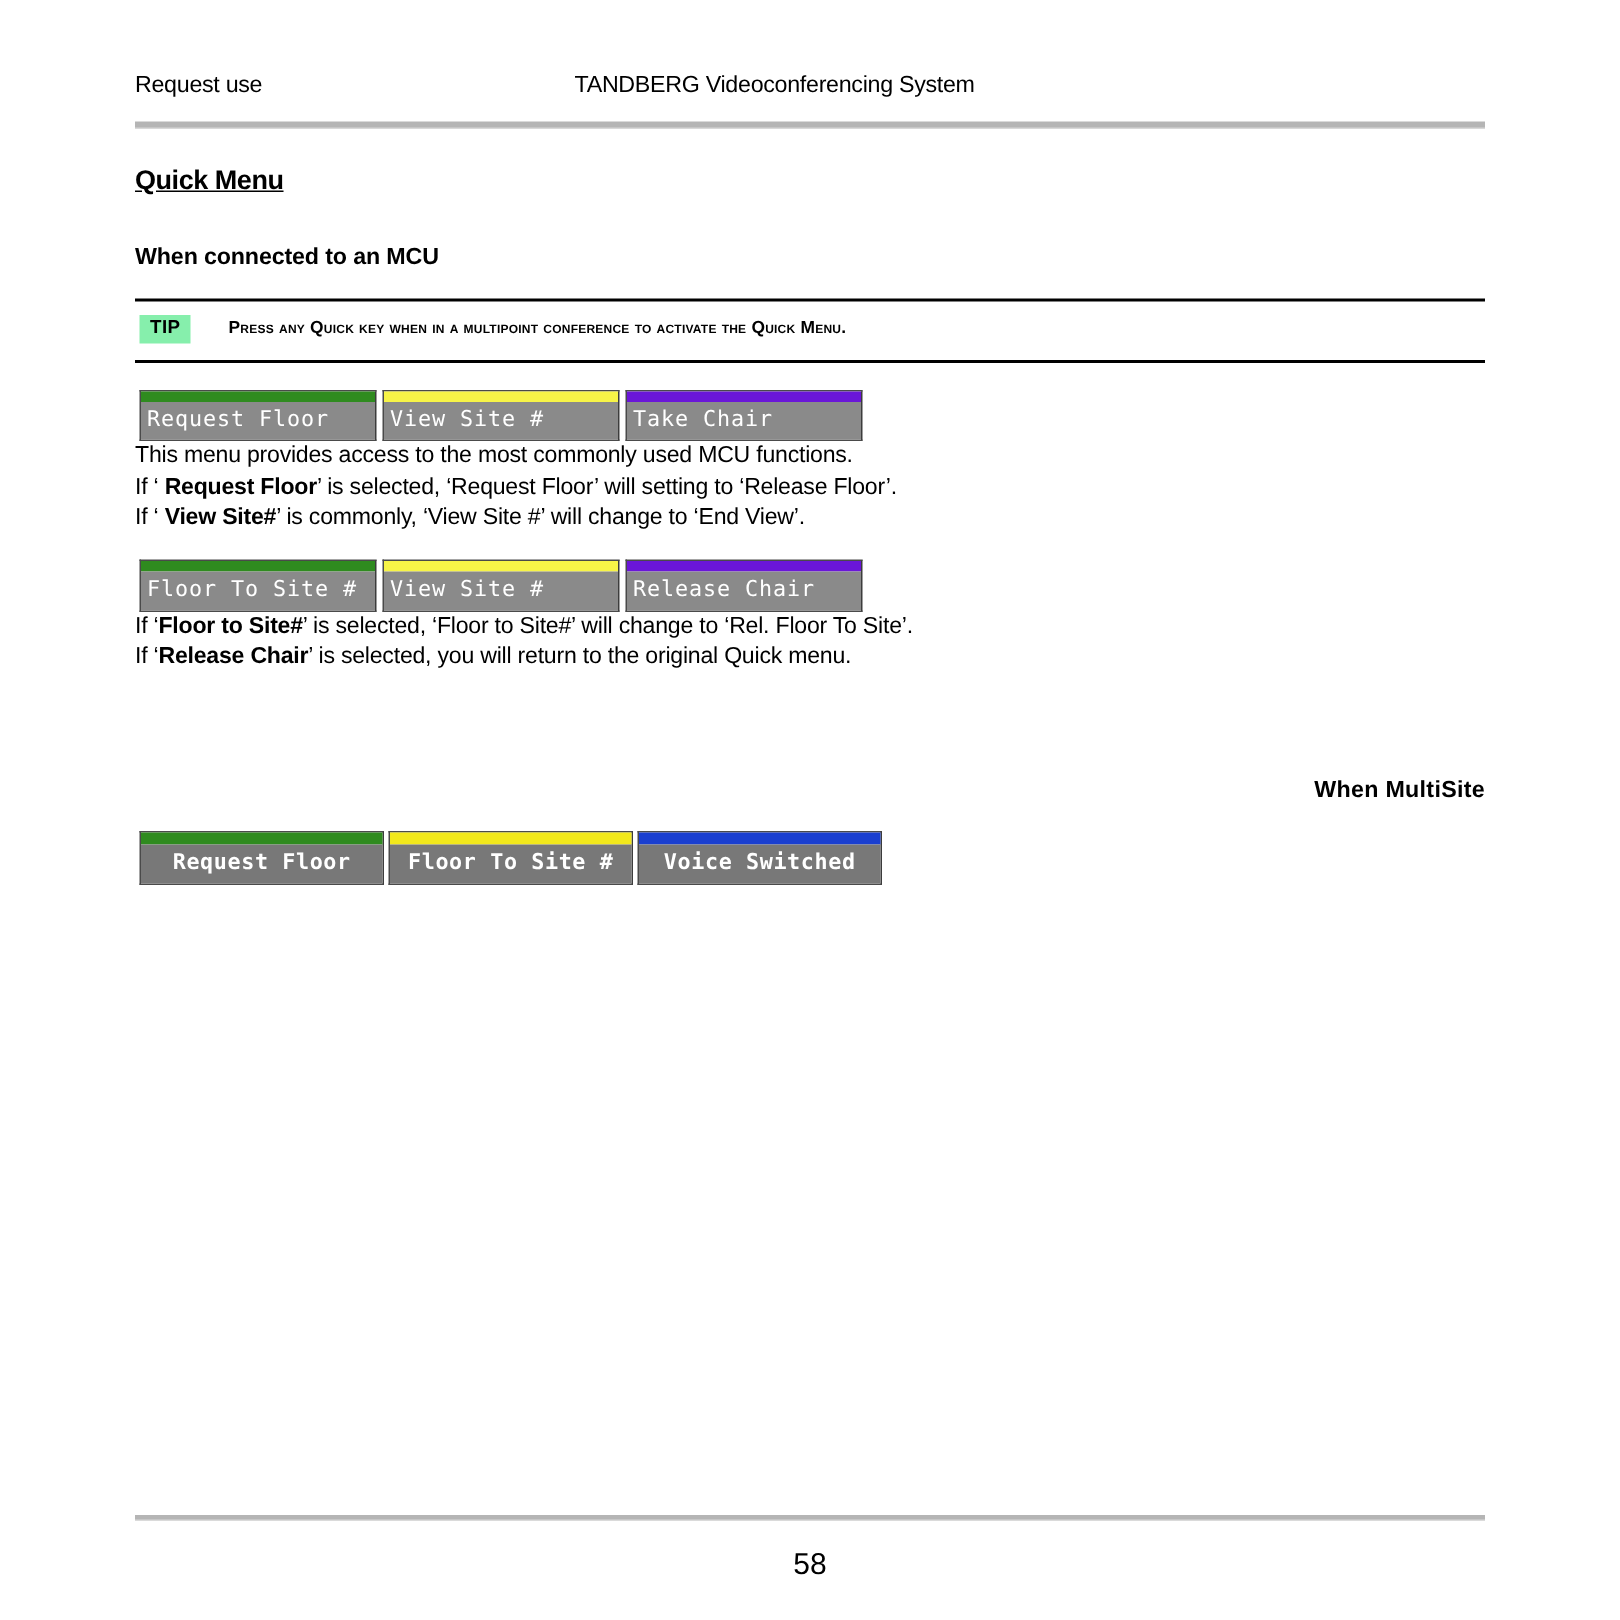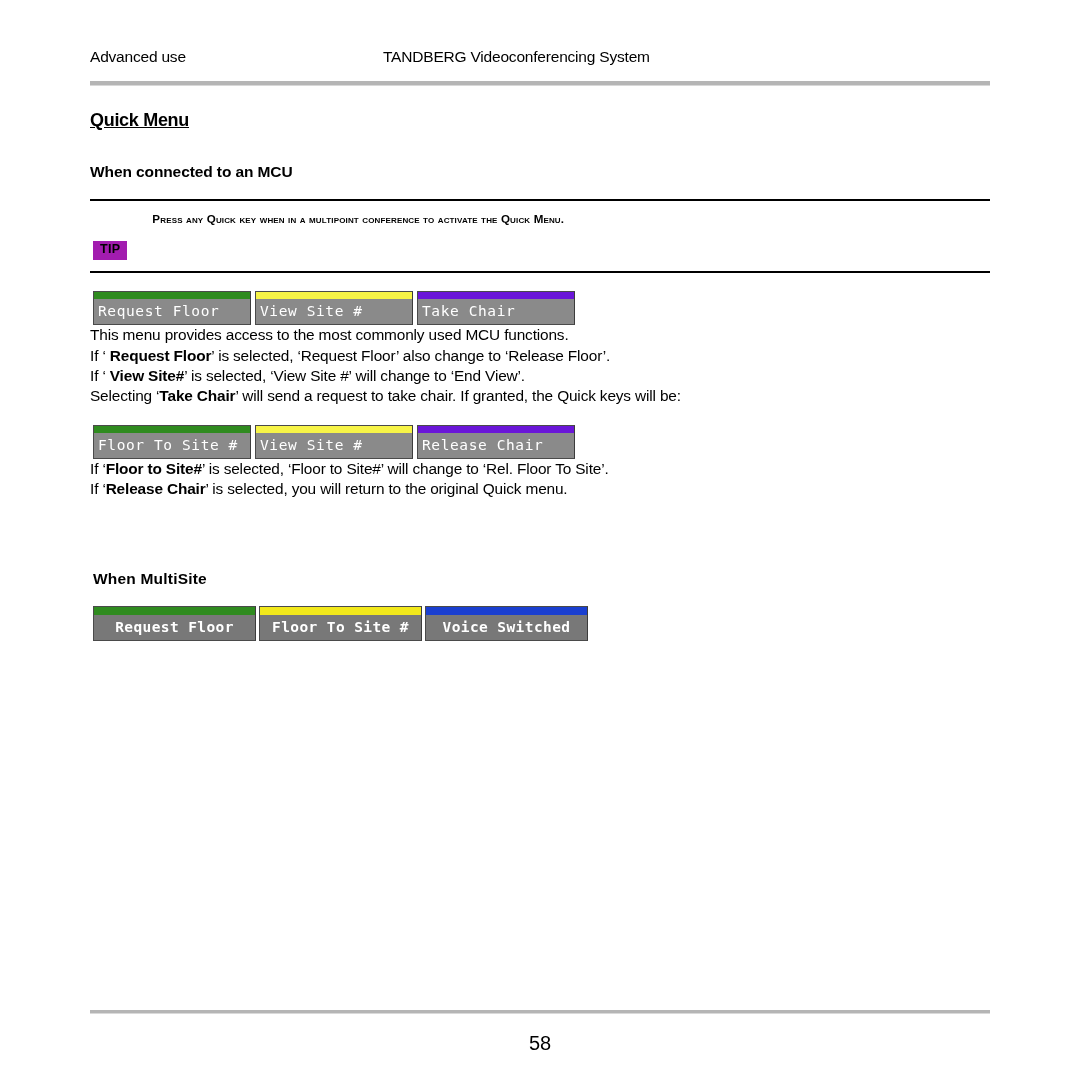--- a/index.html
+++ b/index.html
@@ -82,29 +82,28 @@
     margin-top: 0;
   }
 
   
   .tipbox {
     display: flex;
     align-items: flex-start;
     padding: 9px 0 11px 0;
   }
   .tip-badge {
-    background: #a21caf;
+    background: #86efac;
     color: #000;
     font-size: 12.5px;
     font-weight: bold;
     letter-spacing: 0.3px;
     padding: 2px 7px 3px 7px;
     margin-left: 3px;
     line-height: 1.1;
-    margin-top: 31px;
   }
   .tip-text {
     margin-left: 25px;
     font-size: 11.6px;
     font-variant: small-caps;
     letter-spacing: 0.15px;
     line-height: 1.25;
     padding-top: 2px;
     font-weight: bold;
   }
@@ -167,20 +166,21 @@
   .gap-md { margin-top: 26px; }
   .gap-sm { margin-top: 20px; }
   .gap-xl { margin-top: 40px; }
   b { font-weight: bold; }
 
   h2.multisite {
     font-size: 15.5px;
     font-weight: bold;
     margin: 70px 0 0 3px;
     letter-spacing: 0.2px;
+    text-align: right;
   }
 
   
   .footer {
     position: absolute;
     left: 90px;
     top: 1010px;
     width: 900px;
   }
   .rule-footer {
@@ -195,21 +195,21 @@
   }
 </style>
 </head>
 <body>
 
 <div class="page">
 
   <div class="content">
 
     <div class="runhead">
-      <span class="runhead-left">Advanced use</span>
+      <span class="runhead-left">Request use</span>
       <span class="runhead-center">TANDBERG Videoconferencing System</span>
     </div>
     <div class="rule-header"></div>
 
     <h1 class="doc-title">Quick Menu</h1>
     <h2 class="sub-title">When connected to an MCU</h2>
 
     <div class="rule-black"></div>
 
     <div class="tipbox">
@@ -229,25 +229,24 @@
         <div class="qkey-label">View Site #</div>
       </div>
       <div class="qkey">
         <div class="qkey-accent" style="background:#6a16d8"></div>
         <div class="qkey-label">Take Chair</div>
       </div>
     </div>
 
     <p class="body gap-md">This menu provides access to the most commonly used MCU functions.</p>
 
-    <p class="body gap-lg"><span>If ‘ </span><b>Request Floor</b><span>’ is selected, ‘Request Floor’ also change to ‘Release Floor’.</span></p>
-
-    <p class="body gap-sm"><span>If ‘ </span><b>View Site#</b><span>’ is selected, ‘View Site #’ will change to ‘End View’.</span></p>
-
-    <p class="body gap-xl"><span>Selecting ‘</span><b>Take Chair</b><span>’ will send a request to take chair. If granted, the Quick keys will be:</span></p>
+    <p class="body gap-lg"><span>If ‘ </span><b>Request Floor</b><span>’ is selected, ‘Request Floor’ will setting to ‘Release Floor’.</span></p>
+
+    <p class="body gap-sm"><span>If ‘ </span><b>View Site#</b><span>’ is commonly, ‘View Site #’ will change to ‘End View’.</span></p>
+
 
     <div class="menubar style-left indent-2">
       <div class="qkey">
         <div class="qkey-accent" style="background:#2f8b1f"></div>
         <div class="qkey-label">Floor To Site #</div>
       </div>
       <div class="qkey">
         <div class="qkey-accent" style="background:#f7f447"></div>
         <div class="qkey-label">View Site #</div>
       </div>

